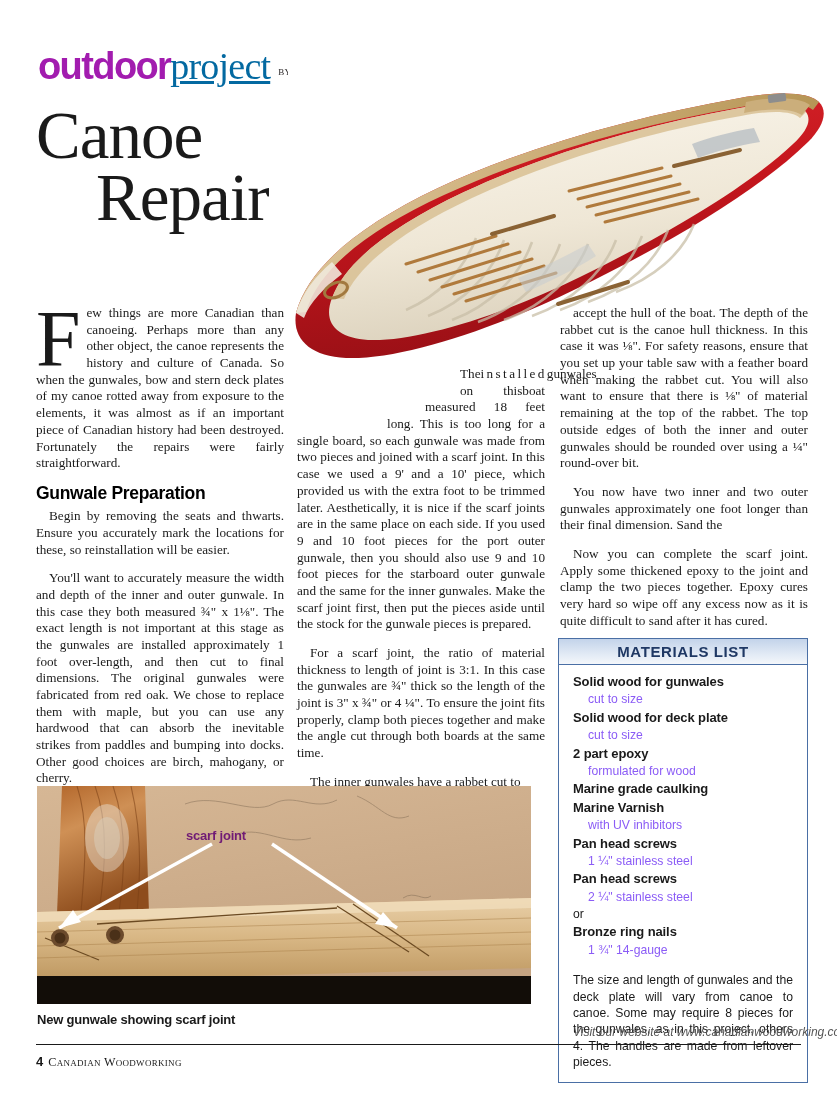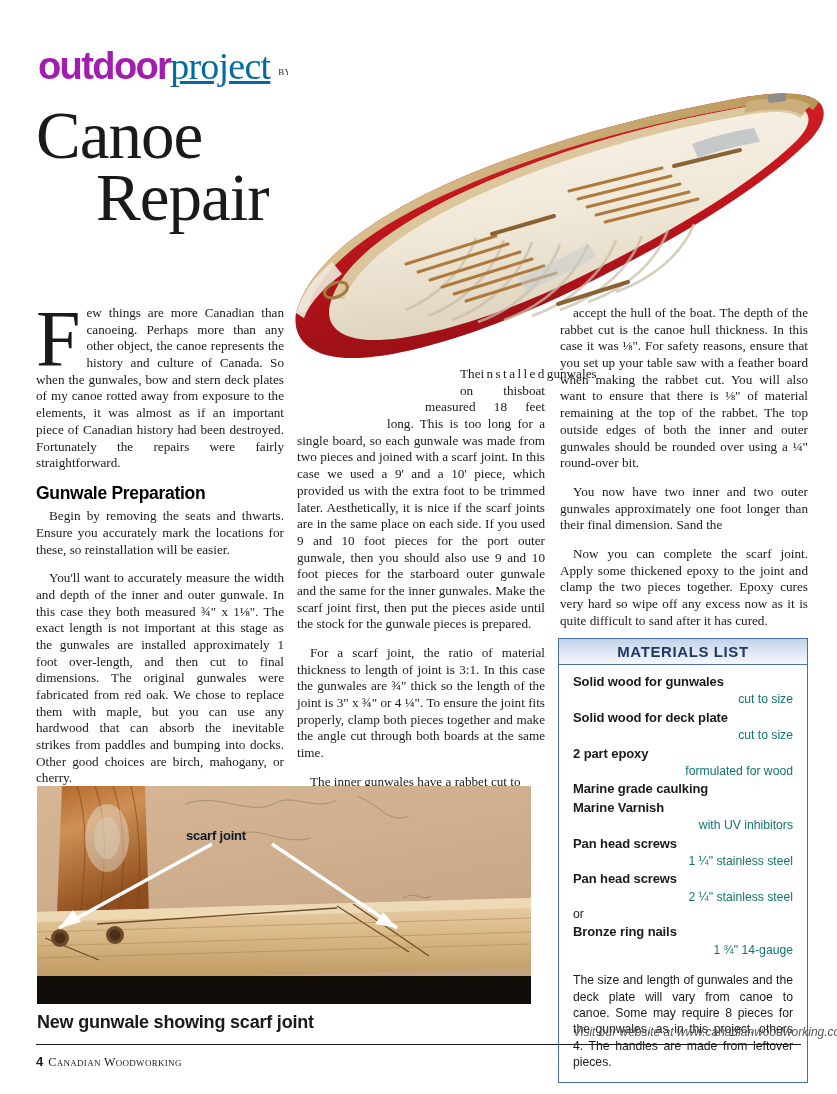--- a/index.html
+++ b/index.html
@@ -167,23 +167,22 @@
     font-weight: bold;
     font-size: 13px;
     line-height: 1.42;
     color: #1a1a1a;
     letter-spacing: -0.1px;
   }
   .mat-sub {
     font-family: "Liberation Sans", sans-serif;
     font-size: 12.2px;
     line-height: 1.42;
-    color: #0f766e;
+    color: #8b5cf6;
     padding-left: 15px;
-    text-align: right;
   }
   .mat-or {
     font-family: "Liberation Sans", sans-serif;
     font-size: 12.2px;
     line-height: 1.42;
     color: #1a1a1a;
   }
   #materials-note {
     font-family: "Liberation Sans", sans-serif;
     font-size: 12.2px;
@@ -202,30 +201,30 @@
     height: 218px;
     overflow: hidden;
     background: #c9a98c;
   }
   #joint-caption {
     position: absolute;
     left: 37px;
     top: 1012px;
     font-family: "Liberation Sans", sans-serif;
     font-weight: bold;
-    font-size: 18px;
+    font-size: 13px;
     color: #1a1a1a;
     letter-spacing: -0.2px;
   }
   .photo-label {
     position: absolute;
     font-family: "Liberation Sans", sans-serif;
     font-weight: bold;
     font-size: 13px;
-    color: #0f172a;
+    color: #701a75;
     letter-spacing: -0.2px;
   }
 
   
   #footer-rule {
     position: absolute;
     left: 36px;
     top: 1044px;
     width: 765px;
     height: 1px;

